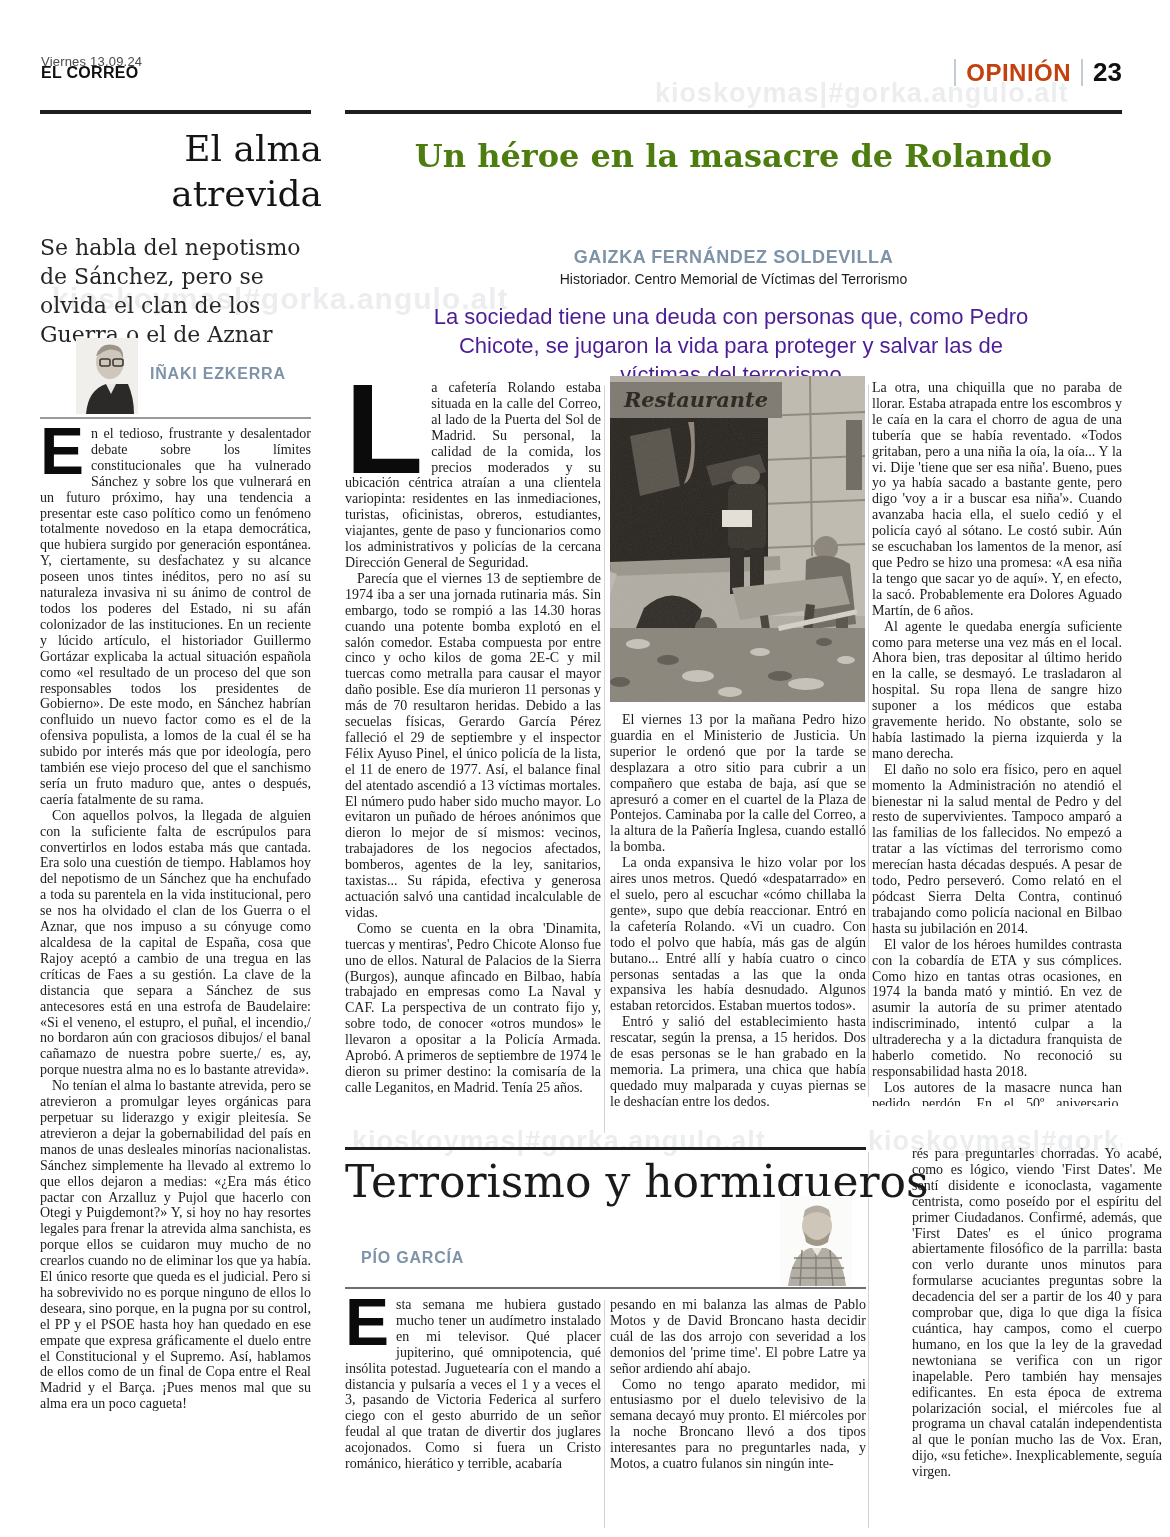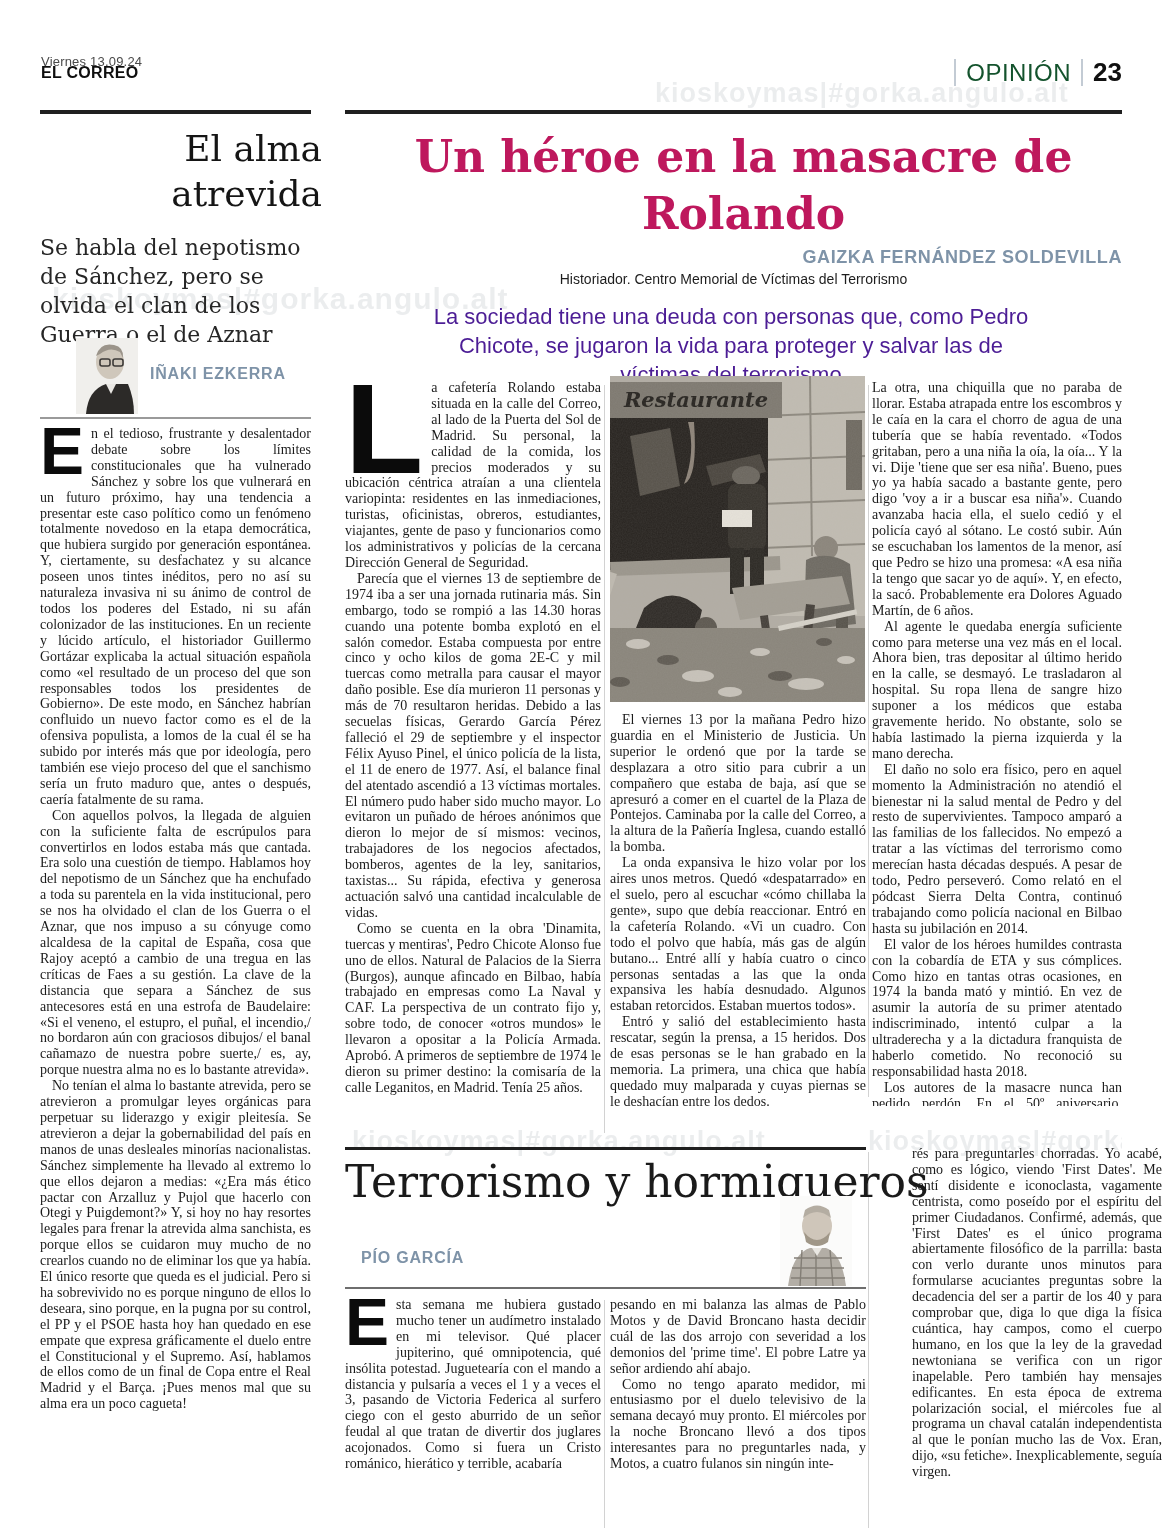--- a/index.html
+++ b/index.html
@@ -6,21 +6,21 @@
   .page {
     position:relative; width:1170px; height:1537px; margin:0 auto;
     background:#ffffff; overflow:hidden;
     font-family:"Liberation Serif", serif; color:#1b1b1b;
   }
   
   .pub-date { position:absolute; left:41px; top:54px; font:13px "Liberation Sans",sans-serif; color:#4a4a4a; letter-spacing:.2px; }
   .masthead { position:absolute; left:41px; top:64px; font-family:"Liberation Sans",sans-serif; font-weight:bold; font-size:16px; color:#0e0e0e; letter-spacing:.3px; }
   .section-block { position:absolute; top:57px; right:48px; display:flex; align-items:center; gap:10px; }
   .vbar { width:2px; height:27px; background:#c3cbd4; }
-  .section-label { font-family:"Liberation Sans",sans-serif; font-weight:normal; font-size:24px; color:#14532d; letter-spacing:.5px; }
+  .section-label { font-family:"Liberation Sans",sans-serif; font-weight:bold; font-size:24px; color:#c2410c; letter-spacing:.5px; }
   .page-number { font-family:"Liberation Sans",sans-serif; font-weight:bold; font-size:26px; color:#101010; }
   
   .hrule { position:absolute; background:#1f1f1f; }
   .rule-left-top   { left:40px;  top:110px;  width:271px; height:4px; }
   .rule-main-top   { left:345px; top:110px;  width:777px; height:4px; }
   .rule-bottom-sep { left:345px; top:1147px; width:521px; height:3px; }
   .thin-rule { position:absolute; background:#9a9a9a; }
   .rule-byline-left   { left:40px;  top:417px;  width:271px; height:1.5px; }
   .rule-byline-bottom { left:345px; top:1287px; width:521px; height:2px; background:#6e6e6e; }
   .vrule { position:absolute; width:1px; background:#d2d2d2; }
@@ -43,22 +43,22 @@
   .dc3 { font-size:66px; line-height:48px; margin:1px 7px 0 0; }
   .dc6 { font-size:128px; line-height:92px; margin:3px 8px 0 0; }
   .col { position:absolute; overflow:hidden; }
   
   .la-title      { position:absolute; left:40px; top:126px; width:282px; font-family:"DejaVu Serif",serif; font-size:36px; line-height:45px; color:#151515;text-align:right; }
   .la-standfirst { position:absolute; left:40px; top:233px; width:288px; font-family:"DejaVu Serif",serif; font-size:22px; line-height:29px; color:#262626; }
   .la-author-photo { position:absolute; left:76px; top:338px; }
   .la-author     { position:absolute; left:150px; top:365px; font-family:"Liberation Sans",sans-serif; font-weight:bold; font-size:16px; color:#7e93a8; letter-spacing:.8px; }
   .la-body { left:40px; top:426px; width:271px; height:1048px; }
   
-  .ma-title  { position:absolute; left:355px; top:128px; width:777px; text-align:center; font-family:"DejaVu Serif",serif; font-weight:bold; font-size:44px; line-height:57px; color:#be185d; }
-  .ma-author { position:absolute; left:345px; top:247px; width:777px; text-align:right; font-family:"Liberation Sans",sans-serif; font-weight:bold; font-size:18px; color:#7e93a8; letter-spacing:.6px; }
+  .ma-title  { position:absolute; left:345px; top:128px; width:777px; text-align:center; font-family:"DejaVu Serif",serif; font-weight:bold; font-size:32px; line-height:57px; color:#4d7c0f; }
+  .ma-author { position:absolute; left:345px; top:247px; width:777px; text-align:center; font-family:"Liberation Sans",sans-serif; font-weight:bold; font-size:18px; color:#7e93a8; letter-spacing:.6px; }
   .ma-role   { position:absolute; left:345px; top:271px; width:777px; text-align:center; font-family:"Liberation Sans",sans-serif; font-size:14px; color:#1d1d1d; }
   .ma-standfirst { position:absolute; left:421px; top:302px; width:620px; text-align:center; font-family:Liberation Sans, sans-serif; font-size:22px; line-height:29px; color:#4c1d95; }
   .ma-col1 { left:345px; top:380px; width:256px; height:752px; }
   .ma-photo { position:absolute; left:610px; top:376px; width:255px; height:326px; }
   .ma-col2 { left:610px; top:712px; width:256px; height:424px; }
   .ma-col3 { left:872px; top:380px; width:250px; height:726px; }
   
   .ba-title  { position:absolute; left:345px; top:1158px; width:620px; font-family:"DejaVu Serif",serif; font-size:44px; line-height:48px; color:#1a1a1a; }
   .ba-author { position:absolute; left:361px; top:1249px; font-family:"Liberation Sans",sans-serif; font-weight:bold; font-size:16px; color:#7e93a8; letter-spacing:.8px; }
   .ba-photo  { position:absolute; left:780px; top:1196px; }

